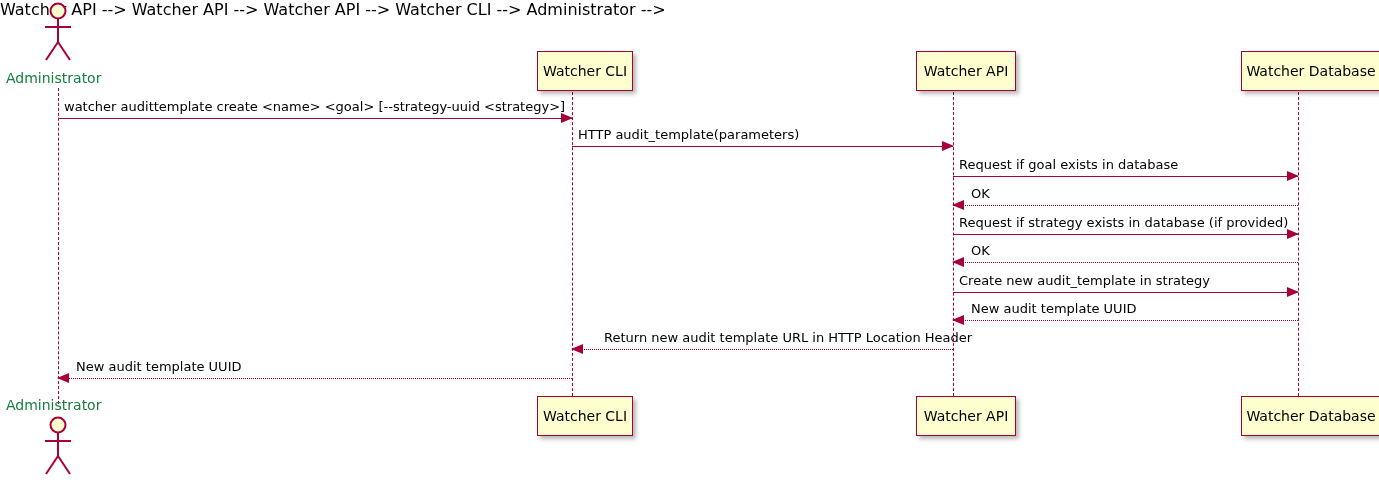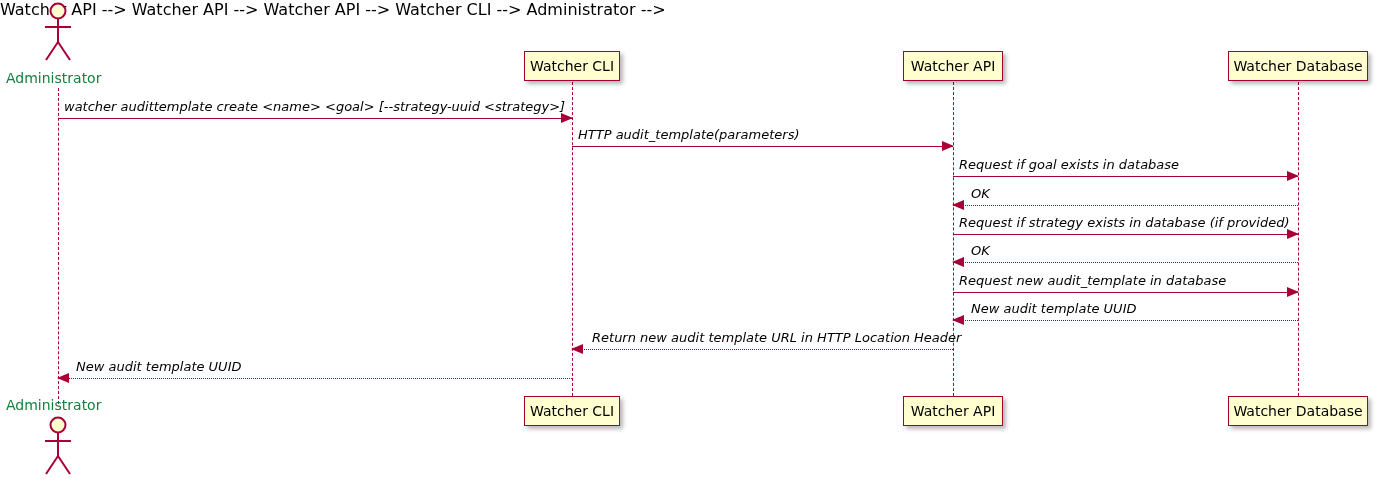--- a/index.html
+++ b/index.html
@@ -32,21 +32,22 @@
     background: #FEFECE;
     border: 1.5px solid #A80036;
     color: #000000;
     font-size: 14px;
     line-height: 1;
     display: flex;
     align-items: center;
     justify-content: center;
     white-space: nowrap;
     box-shadow: 3px 3px 4px rgba(0,0,0,0.28);
-    height: 30px;
+    height: 40px;
+    margin-left: 13px;
   }
   
   .actor-label {
     position: absolute;
     font-size: 14px;
     color: #15803d;
     white-space: nowrap;
     line-height: 1;
   }
   .actor-figure {
@@ -69,21 +70,21 @@
     border-top: 1.5px dotted #A80036;
   }
   .msg-label {
     position: absolute;
     bottom: 5px;
     font-size: 13px;
     color: #000000;
     white-space: nowrap;
     line-height: 1;
   }
-  .msg-label.align-left { left: 6px; font-style: italic; }
+  .msg-label.align-left { left: 6px; }
   .arrowhead {
     position: absolute;
     top: -5.5px;
     width: 0;
     height: 0;
   }
   .arrowhead.right {
     right: -1px;
     border-top: 5.5px solid transparent;
     border-bottom: 5.5px solid transparent;
@@ -172,35 +173,35 @@
   <div class="msg" style="left:953px; top:262px; width:345px;">
     <div class="msg-line dotted"></div>
     <div class="arrowhead left"></div>
     <div class="msg-label align-left" style="left:18px;">OK</div>
   </div>
 
   
   <div class="msg" style="left:953px; top:292px; width:345px;">
     <div class="msg-line"></div>
     <div class="arrowhead right"></div>
-    <div class="msg-label align-left">Request new audit_template in database</div>
+    <div class="msg-label align-left">Create new audit_template in strategy</div>
   </div>
 
    Watcher API --&gt;
   <div class="msg" style="left:953px; top:320px; width:345px;">
     <div class="msg-line dotted"></div>
     <div class="arrowhead left"></div>
     <div class="msg-label align-left" style="left:18px;">New audit template UUID</div>
   </div>
 
    Watcher CLI --&gt;
   <div class="msg" style="left:572px; top:349px; width:381px;">
     <div class="msg-line dotted"></div>
     <div class="arrowhead left"></div>
-    <div class="msg-label align-left" style="left:20px;">Return new audit template URL in HTTP Location Header</div>
+    <div class="msg-label align-left" style="left:32px;">Return new audit template URL in HTTP Location Header</div>
   </div>
 
    Administrator --&gt;
   <div class="msg" style="left:58px; top:378px; width:514px;">
     <div class="msg-line dotted"></div>
     <div class="arrowhead left"></div>
     <div class="msg-label align-left" style="left:18px;">New audit template UUID</div>
   </div>
 
   

